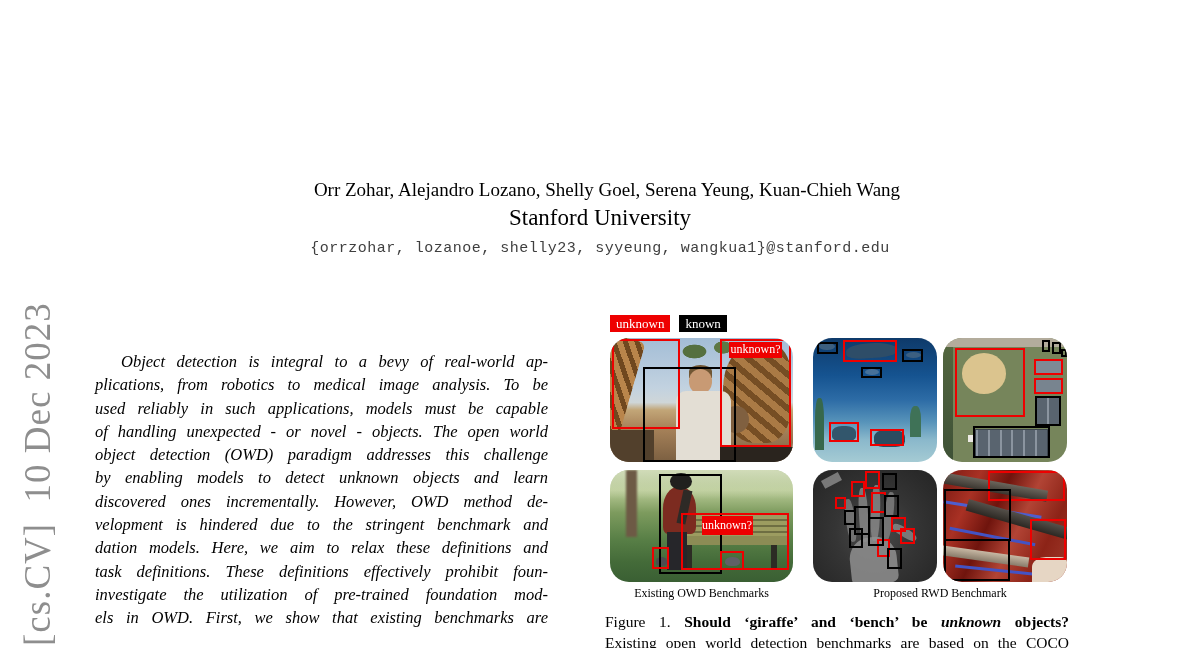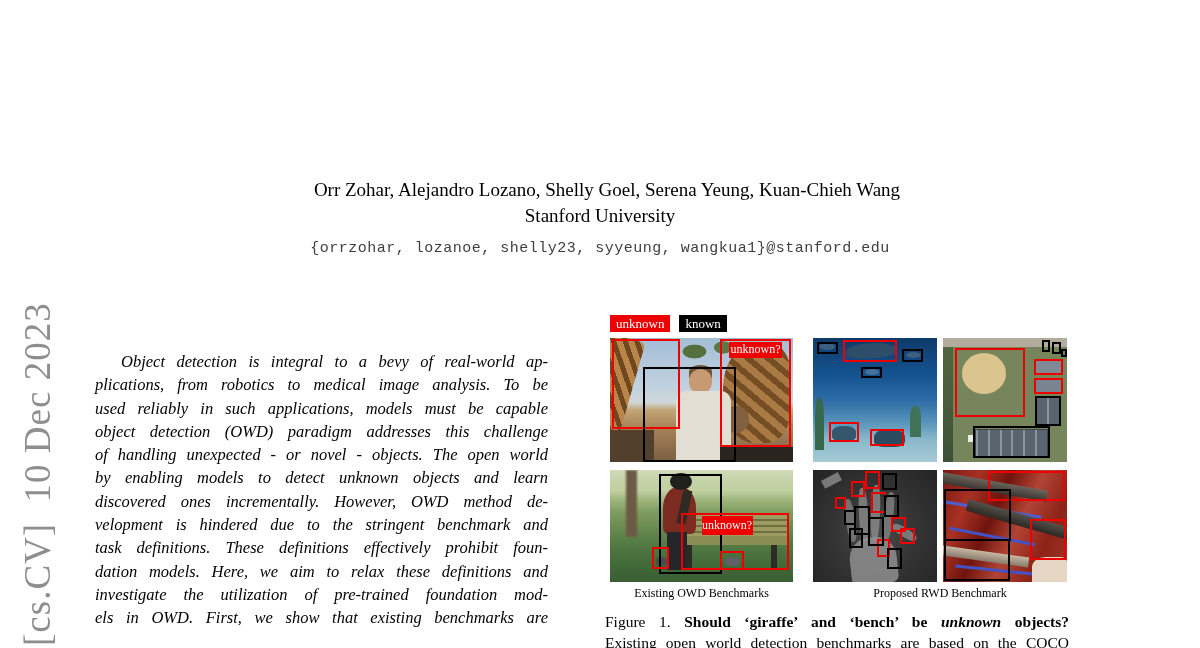--- a/index.html
+++ b/index.html
@@ -7,40 +7,40 @@
         font-family:"Liberation Serif",serif;color:#000;}
 
   
   .arxiv-stamp{position:absolute;left:16px;top:646px;transform:rotate(-90deg);
     transform-origin:0 0;white-space:pre;font-size:37px;letter-spacing:1px;color:#8e8e8e;}
 
   
   .title{position:absolute;top:98px;left:0;width:1200px;margin:0;text-align:center;
     font-size:24px;font-weight:bold;}
   .authors{position:absolute;top:179px;left:7px;width:1200px;text-align:center;font-size:19px;}
-  .affiliation{position:absolute;top:205px;left:0;width:1200px;text-align:center;font-size:19px;}
+  .affiliation{position:absolute;top:205px;left:0;width:1200px;text-align:center;font-size:23px;}
   .email{position:absolute;top:240px;left:0;width:1200px;text-align:center;
     font-family:"Liberation Mono",monospace;font-size:15px;color:#3f3f3f;letter-spacing:.5px;}
 
   
   .abstract-heading{position:absolute;left:95px;top:315px;width:453px;text-align:center;
     font-size:18px;font-weight:bold;}
   .abstract-body{position:absolute;left:95px;top:350px;width:453px;}
   .abs-line{font-style:italic;font-size:16.5px;line-height:23.3px;
     text-align:justify;text-align-last:justify;}
   .abstract-body .abs-line:first-child{text-indent:26px;}
 
   
   .figure{position:absolute;left:605px;top:315px;width:464px;height:333px;}
   .legend{position:absolute;left:5px;top:0;display:flex;gap:9px;}
   .badge{color:#fff;font-size:13px;line-height:17px;height:17px;padding:0 6px;}
   .badge-unknown{background:#ee0000;}
   .badge-known{background:#000000;}
 
-  .photo{position:absolute;overflow:hidden;background:#bbb;}
+  .photo{position:absolute;overflow:hidden;background:#bbb;border-radius:19px;}
   .shp{position:absolute;display:block;}
 
   .ph-giraffe{left:5px;top:23px;width:183px;height:124px;
     background:linear-gradient(180deg,#a3bdd6 0%,#c2d2e0 40%,#cfd6d8 52%,#c2a678 58%,#a8835a 72%,#7b5f41 100%);}
   .p1{left:38%;top:4%;width:16%;height:14%;background:radial-gradient(ellipse,#55703f 0 55%,transparent 60%);}
   .p2{left:56%;top:2%;width:12%;height:12%;background:radial-gradient(ellipse,#5d7845 0 55%,transparent 60%);}
   .g-neck{left:0;top:-4%;width:20%;height:80%;transform:rotate(16deg);transform-origin:top left;
     background:#b9854b;background-image:repeating-linear-gradient(55deg,rgba(99,61,23,.85) 0 5px,transparent 5px 11px);border-radius:6px;}
   .g-head{right:1%;top:5%;width:37%;height:80%;background:#aa7a45;
     background-image:repeating-linear-gradient(40deg,rgba(96,59,22,.7) 0 6px,transparent 6px 13px);
@@ -134,27 +134,27 @@
   <div class="arxiv-stamp">[cs.CV]  10 Dec 2023</div>
 
   <div class="authors">Orr Zohar, Alejandro Lozano, Shelly Goel, Serena Yeung, Kuan-Chieh Wang</div>
   <div class="affiliation">Stanford University</div>
   <div class="email">{orrzohar, lozanoe, shelly23, syyeung, wangkua1}@stanford.edu</div>
 
   <div class="abstract-body">
       <div class="abs-line">Object detection is integral to a bevy of real-world ap-</div>
       <div class="abs-line">plications, from robotics to medical image analysis. To be</div>
       <div class="abs-line">used reliably in such applications, models must be capable</div>
+      <div class="abs-line">of handling unexpected - or novel - objects. The open world</div>
       <div class="abs-line">object detection (OWD) paradigm addresses this challenge</div>
-      <div class="abs-line">of handling unexpected - or novel - objects. The open world</div>
       <div class="abs-line">by enabling models to detect unknown objects and learn</div>
       <div class="abs-line">discovered ones incrementally. However, OWD method de-</div>
       <div class="abs-line">velopment is hindered due to the stringent benchmark and</div>
+      <div class="abs-line">dation models. Here, we aim to relax these definitions and</div>
       <div class="abs-line">task definitions. These definitions effectively prohibit foun-</div>
-      <div class="abs-line">dation models. Here, we aim to relax these definitions and</div>
       <div class="abs-line">investigate the utilization of pre-trained foundation mod-</div>
       <div class="abs-line">els in OWD. First, we show that existing benchmarks are</div>
     </div>
 
   <div class="figure">
 
     <div class="legend">
       <span class="badge badge-unknown">unknown</span>
       <span class="badge badge-known">known</span>
     </div>

